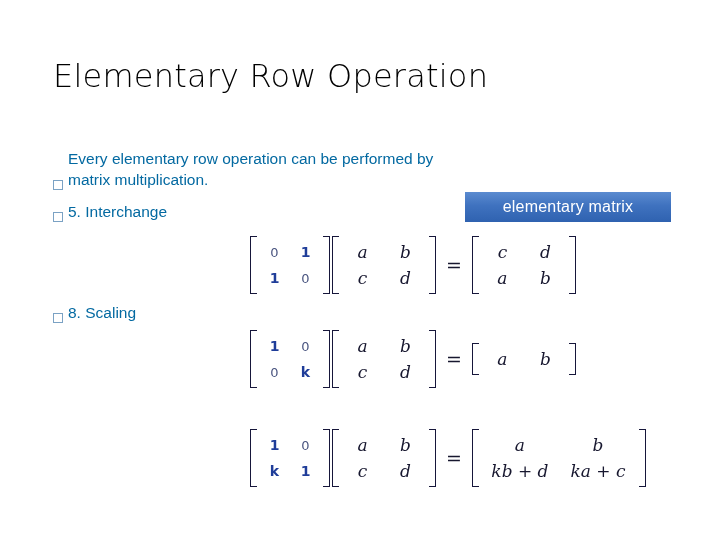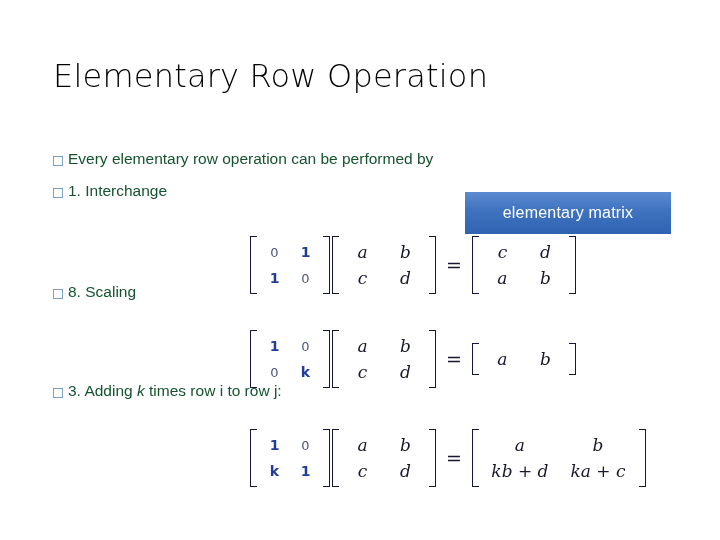--- a/index.html
+++ b/index.html
@@ -39,23 +39,23 @@
   
   .body-block {
     position: absolute;
     left: 53px;
     top: 148px;
     width: 520px;
   }
   .bullet-line {
     position: relative;
     display: flex;
-    align-items: center;
+    align-items: flex-end;
     font-size: 15.5px;
-    color: #14532d;
+    color: #0369a1;
     line-height: 21px;
   }
   .bullet-mark {
     flex: 0 0 auto;
     width: 10px;
     height: 10px;
     border: 1.6px solid #7ba2c4;
     background: #ffffff;
     margin-top: 5px;
     margin-right: 5px;
@@ -70,21 +70,21 @@
 
   
   .b-row { margin-bottom: 0; }
 
   
   .callout {
     position: absolute;
     left: 465px;
     top: 192px;
     width: 206px;
-    height: 42px;
+    height: 30px;
     background: linear-gradient(180deg, #5b8bd0 0%, #3f72bf 45%, #2f62b0 100%);
     display: flex;
     align-items: center;
     justify-content: center;
     box-sizing: border-box;
   }
   .callout-label {
     color: #ffffff;
     font-size: 16px;
     font-family: "Liberation Sans", sans-serif;
@@ -176,43 +176,40 @@
 
   <div class="slide-title">Elementary Row Operation</div>
 
   <div class="body-block">
 
     <div class="bullet-line b-row">
       <span class="bullet-mark"></span>
       <span class="bullet-text">
         <span>Every elementary row operation can be performed by</span>
         <br>
+        <span>matrix multiplication.</span>
       </span>
     </div>
 
     <div style="height:11px"></div>
 
     <div class="bullet-line b-row">
       <span class="bullet-mark"></span>
-      <span class="bullet-text">1. Interchange</span>
+      <span class="bullet-text">5. Interchange</span>
     </div>
 
     <div style="height:80px"></div>
 
     <div class="bullet-line b-row">
       <span class="bullet-mark"></span>
       <span class="bullet-text">8. Scaling</span>
     </div>
 
     <div style="height:78px"></div>
 
-    <div class="bullet-line b-row">
-      <span class="bullet-mark"></span>
-      <span class="bullet-text"><span>3. Adding </span><span class="ital">k</span><span> times row i to row j:</span></span>
-    </div>
 
   </div>
 
   <div class="callout">
     <span class="callout-label">elementary matrix</span>
   </div>
 
   <div class="equation" id="eq-1">
     <span class="matrix m-elem">
       <span class="mrow">

